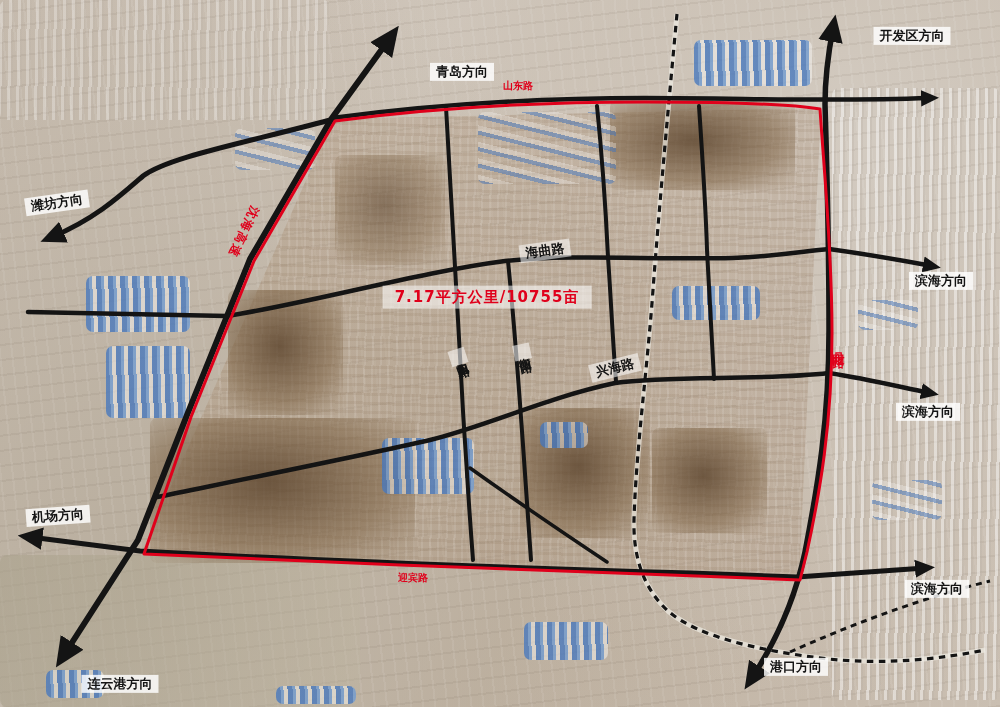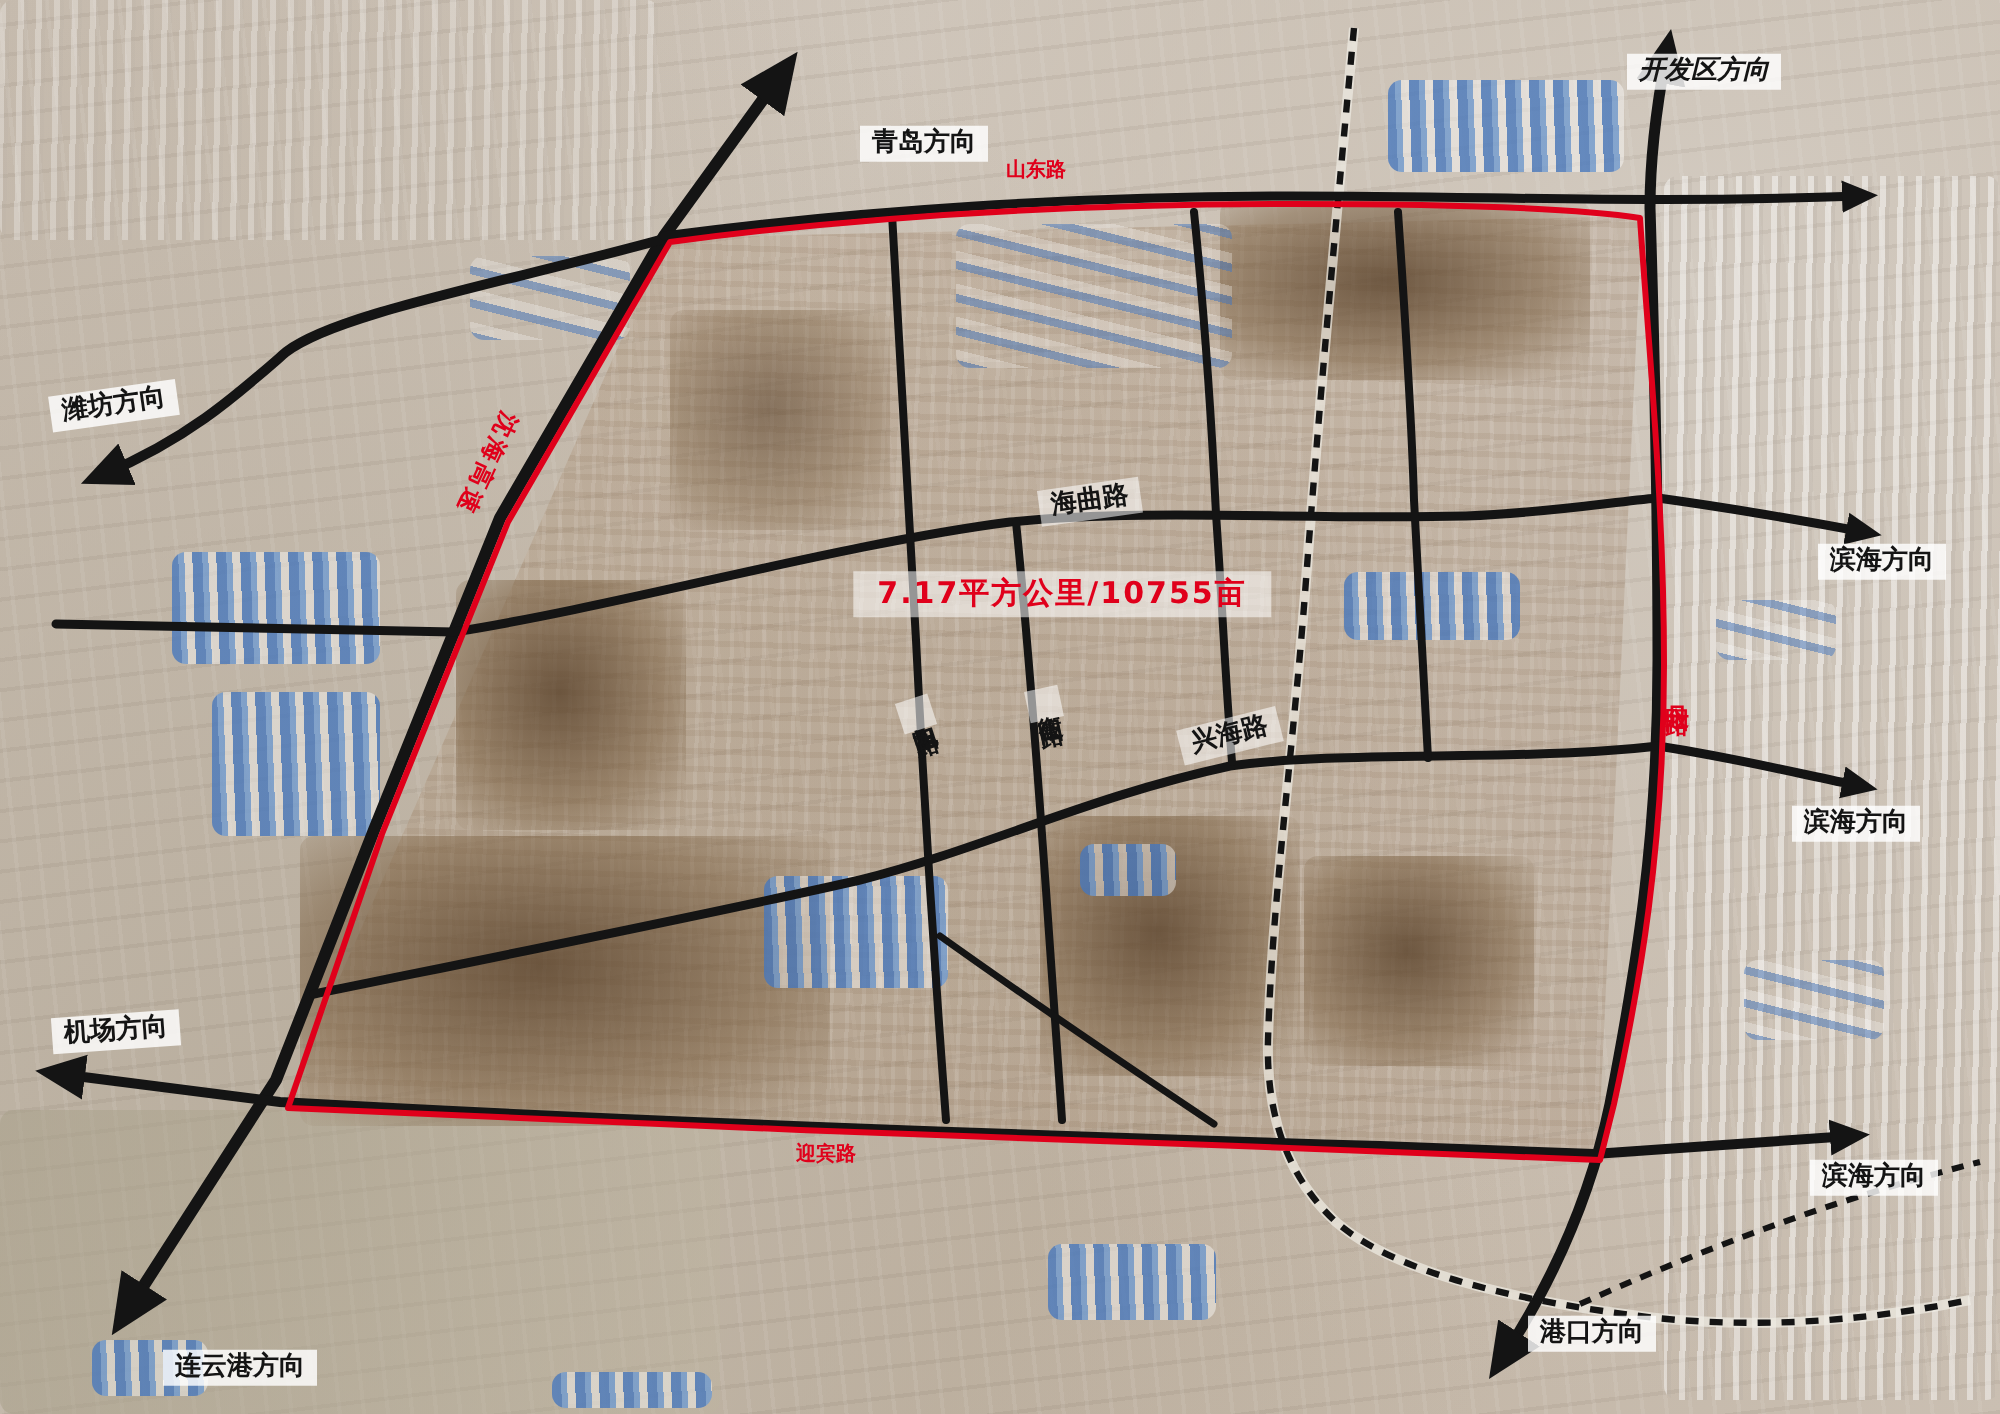--- a/index.html
+++ b/index.html
@@ -25,21 +25,21 @@
       repeating-linear-gradient(2deg, rgba(120,90,60,0.10) 0 3px, transparent 3px 9px),
       repeating-linear-gradient(92deg, rgba(255,255,255,0.10) 0 2px, transparent 2px 8px),
       linear-gradient(100deg, rgba(172,142,110,0.30), rgba(150,120,95,0.22));
   }
   svg{position:absolute;inset:0;}
   .lbl{position:absolute;white-space:nowrap;font-weight:bold;font-size:13px;color:#141414;
        background:rgba(255,255,255,0.82);padding:1px 6px;line-height:1.25;}
   .lbl-soft{background:rgba(255,255,255,0.55);}
   .lbl-red{color:#e0001b;background:none;padding:0;}
   .lbl-vert{writing-mode:vertical-rl;letter-spacing:2px;padding:5px 1px;font-size:12px;}
-  .lbl-stat{font-size:15px;background:rgba(255,255,255,0.55);padding:2px 12px;letter-spacing:1px;margin-left:44px;}
+  .lbl-stat{font-size:15px;background:rgba(255,255,255,0.55);padding:2px 12px;letter-spacing:1px;}
 </style>
 </head>
 <body>
 
 <div id="stage">
 
   <div class="patch pu" style="left:832px;top:88px;width:168px;height:612px;"></div>
   <div class="patch pu" style="left:0;top:0;width:330px;height:120px;opacity:.5;"></div>
   <div class="patch pf" style="left:0;top:555px;width:360px;height:152px;"></div>
   <div class="zone"></div>
@@ -91,21 +91,21 @@
       <path stroke-width="4" d="M 508,261 C 515,330 519,390 523,445 C 526,492 529,530 531,560"></path>
       <path stroke-width="4" d="M 597,106 C 603,165 606,215 608,257 C 611,300 613,345 616,381"></path>
       <path stroke-width="4" d="M 699,106 C 703,165 706,215 707,250 C 710,300 712,345 714,379"></path>
       <path stroke-width="3.5" d="M 470,468 C 512,498 562,532 607,562"></path>
     </g>
 
     <path stroke="#e0001b" stroke-width="3" fill="none" stroke-linejoin="round" d="M 335,121 C 432,108 540,102 645,102 C 748,102 795,105 820,109 C 824,170 832,250 832,332 C 832,424 820,492 807,552 L 800,580 C 690,576 500,568 400,565 L 144,554 L 191,417 L 254,261 Z"></path>
   </svg>
 
   <div class="lbl" style="left:462px;top:33px;transform:translate(-50%,-50%);margin-top:39px;">青岛方向</div>
-  <div class="lbl" style="left:852px;top:36px;transform:translate(-50%,-50%);font-style:italic;">开发区方向</div>
+  <div class="lbl" style="left:912px;top:36px;transform:translate(-50%,-50%);">开发区方向</div>
   <div class="lbl" style="left:57px;top:203px;transform:translate(-50%,-50%) rotate(-8deg);">潍坊方向</div>
   <div class="lbl" style="left:941px;top:281px;transform:translate(-50%,-50%);">滨海方向</div>
   <div class="lbl" style="left:928px;top:412px;transform:translate(-50%,-50%);">滨海方向</div>
   <div class="lbl" style="left:937px;top:589px;transform:translate(-50%,-50%);">滨海方向</div>
   <div class="lbl" style="left:58px;top:516px;transform:translate(-50%,-50%) rotate(-4deg);">机场方向</div>
   <div class="lbl" style="left:120px;top:684px;transform:translate(-50%,-50%);">连云港方向</div>
   <div class="lbl" style="left:796px;top:667px;transform:translate(-50%,-50%);">港口方向</div>
 
   <div class="lbl lbl-soft" style="left:545px;top:251px;transform:translate(-50%,-50%) rotate(-8deg);">海曲路</div>
   <div class="lbl lbl-soft" style="left:615px;top:368px;transform:translate(-50%,-50%) rotate(-14deg);">兴海路</div>

